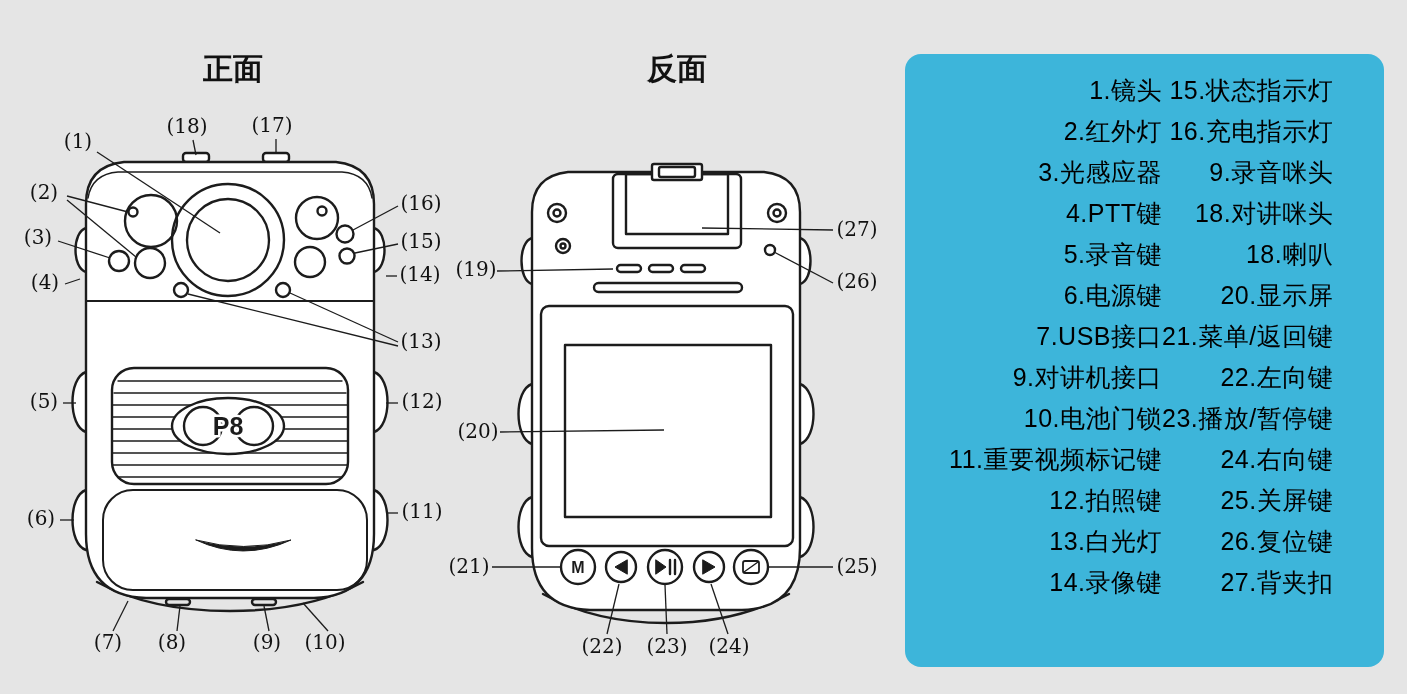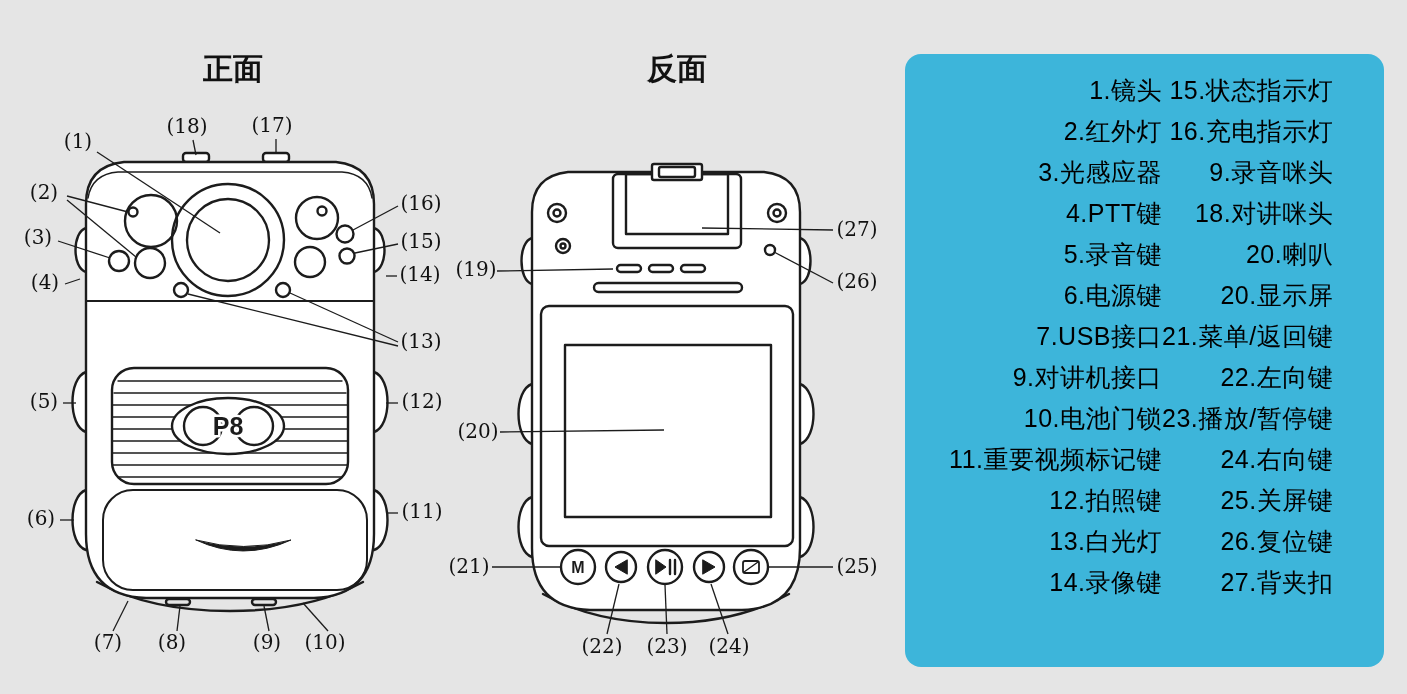--- a/index.html
+++ b/index.html
@@ -269,21 +269,21 @@
       <div class="legend-item">11.重要视频标记键</div>
       <div class="legend-item">12.拍照键</div>
       <div class="legend-item">13.白光灯</div>
       <div class="legend-item">14.录像键</div>
     </div>
     <div class="legend-col col2">
       <div class="legend-item">15.状态指示灯</div>
       <div class="legend-item">16.充电指示灯</div>
       <div class="legend-item">9.录音咪头</div>
       <div class="legend-item">18.对讲咪头</div>
-      <div class="legend-item">20.喇叭</div>
+      <div class="legend-item">18.喇叭</div>
       <div class="legend-item">20.显示屏</div>
       <div class="legend-item">21.菜单/返回键</div>
       <div class="legend-item">22.左向键</div>
       <div class="legend-item">23.播放/暂停键</div>
       <div class="legend-item">24.右向键</div>
       <div class="legend-item">25.关屏键</div>
       <div class="legend-item">26.复位键</div>
       <div class="legend-item">27.背夹扣</div>
     </div>
   </div>

